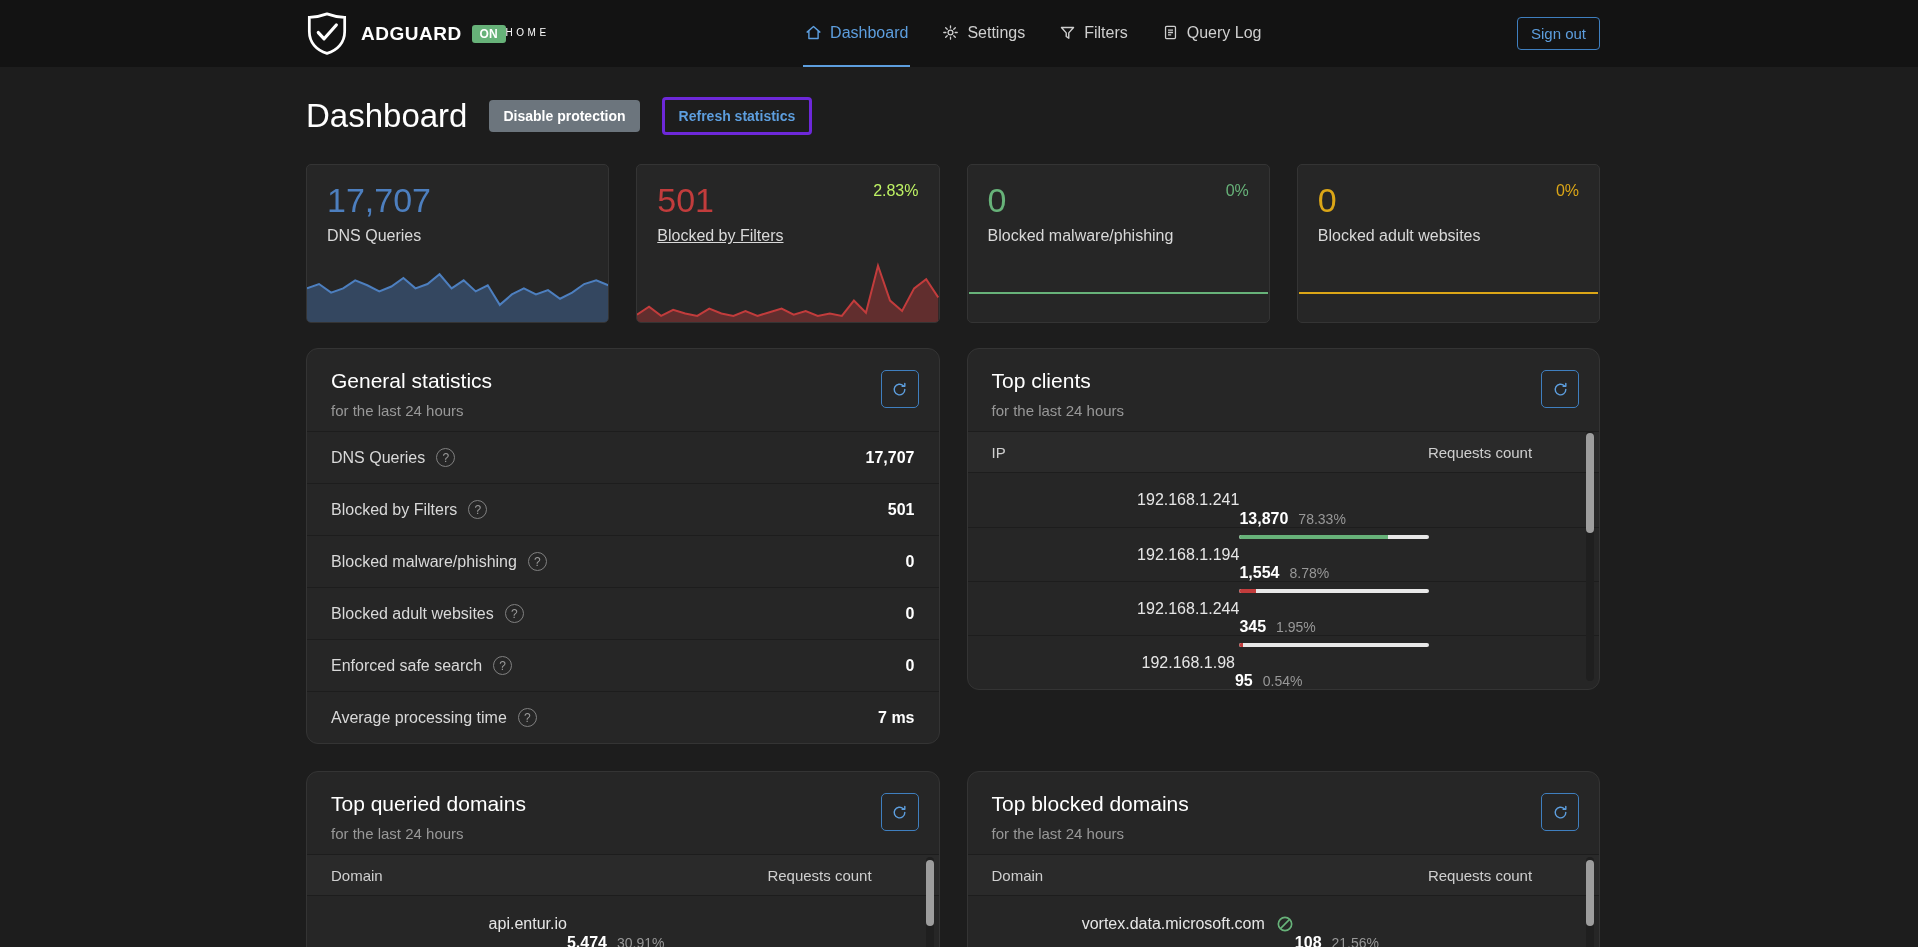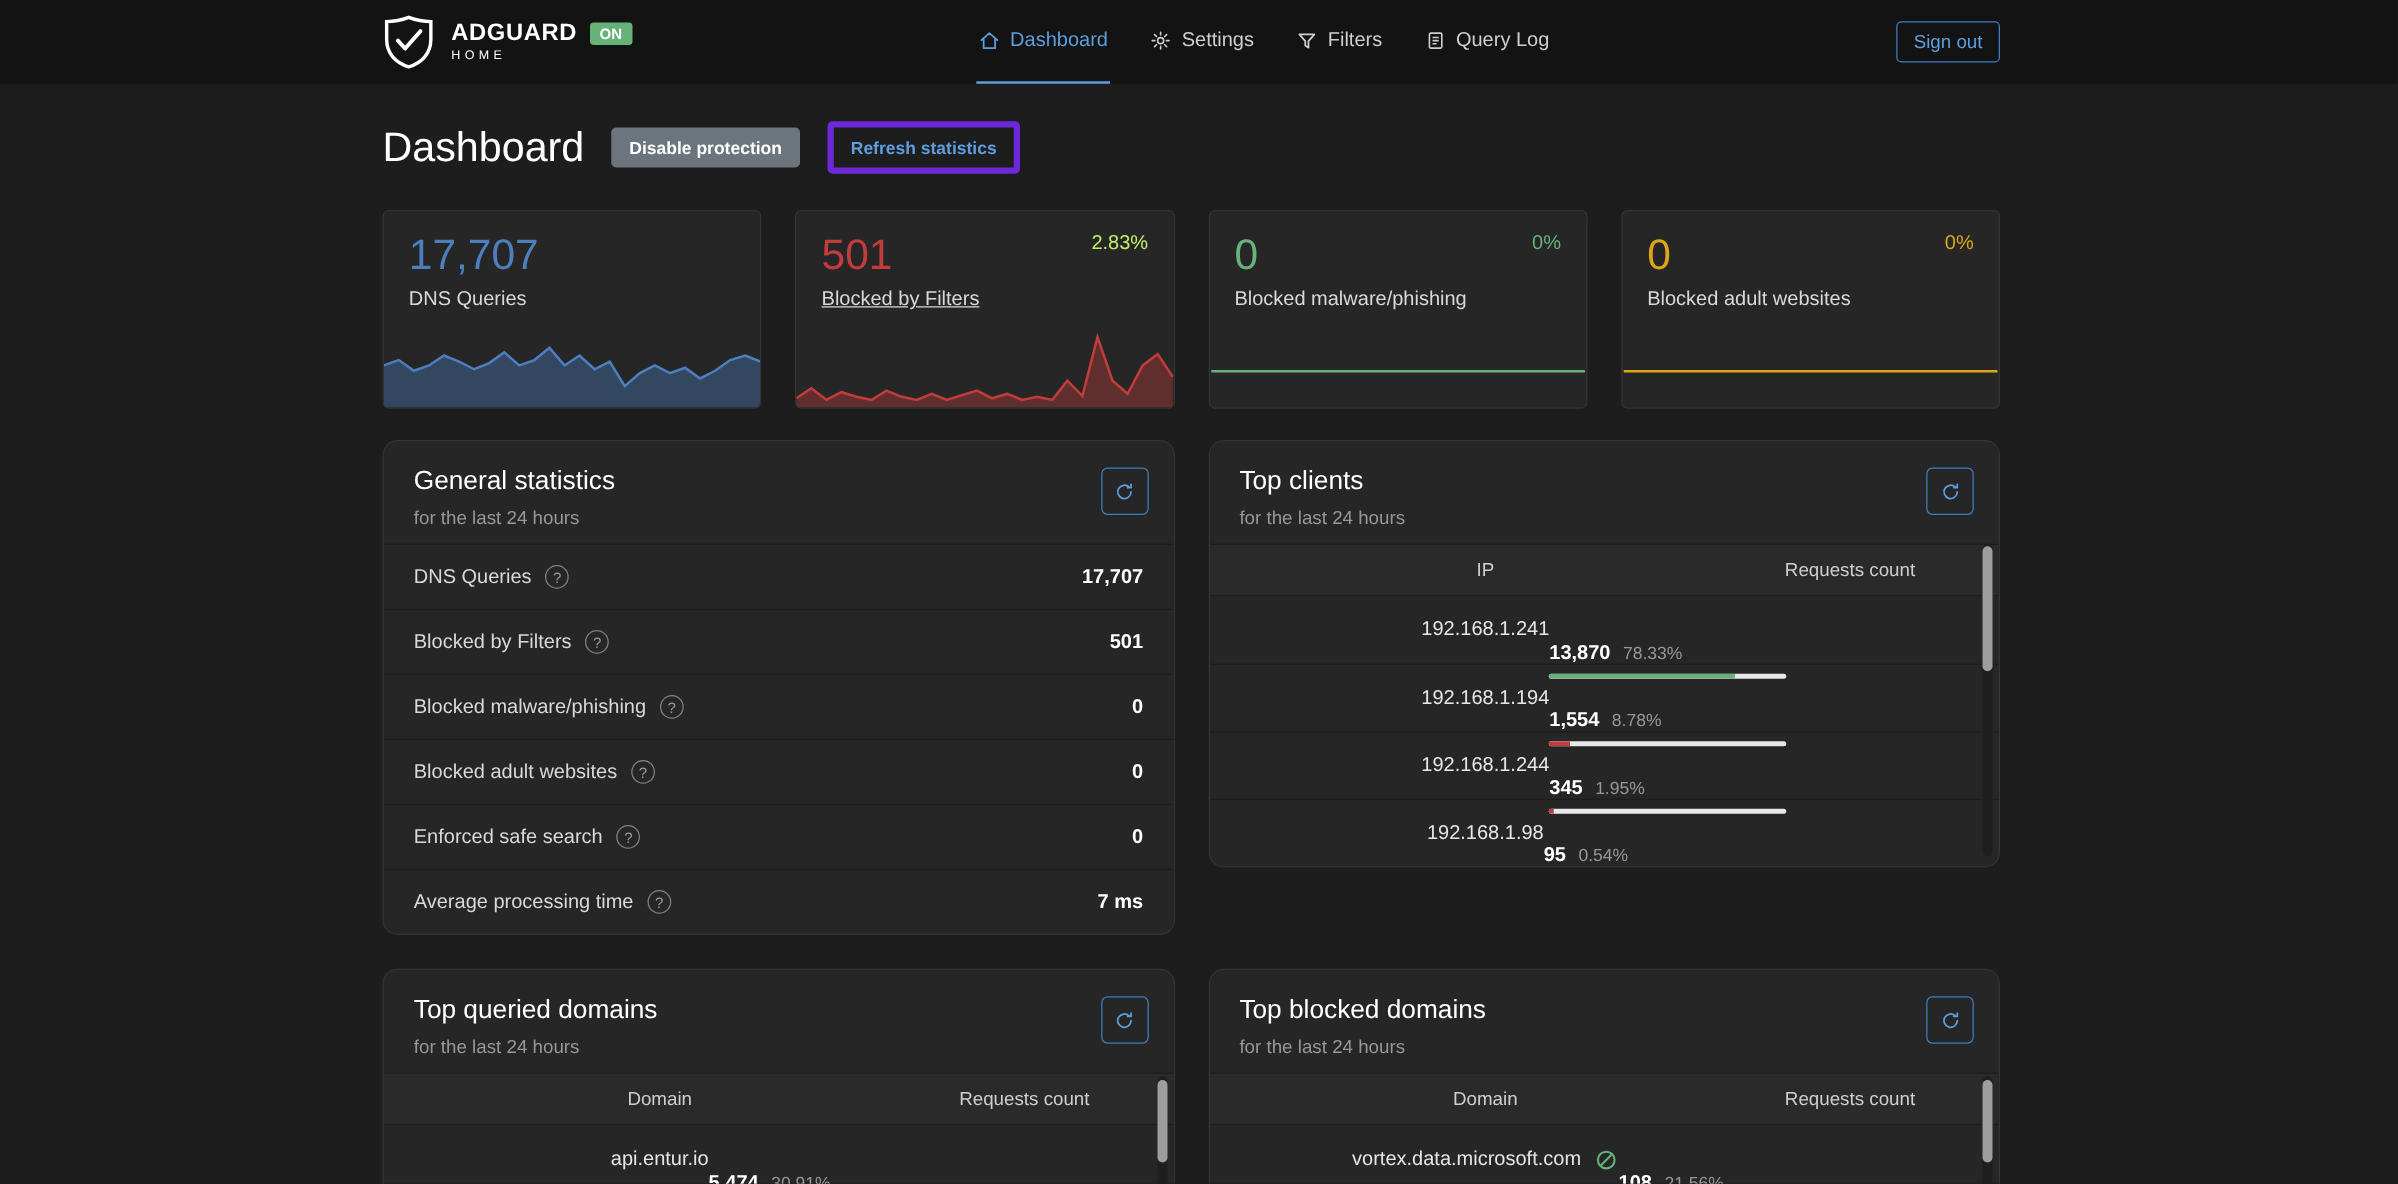--- a/index.html
+++ b/index.html
@@ -9,37 +9,37 @@
     background: #1d1d1d; color: #e3e3e3;
     font-family: "Liberation Sans", sans-serif;
   }
   .container { width: 1294px; margin-left: 306px; }
 
   
   .topbar { height: 67px; background: #131313; }
   .topbar-inner { display: flex; align-items: center; height: 67px; }
   .brand { display: flex; align-items: center; gap: 13px; cursor: pointer; }
   .brand svg { display: block; }
-  .brand-text { display: flex; flex-direction: column; line-height: 1; }
+  .brand-text { display: flex; flex-direction: row; line-height: 1; }
   .brand-row { display: flex; align-items: center; gap: 10px; }
   .brand-name { font-size: 19px; font-weight: 700; letter-spacing: .5px; color: #fff; }
   .brand-sub { font-size: 10px; letter-spacing: 3.5px; color: #fff; margin-top: 4px; }
   .on-badge { background: #67b279; color: #fff; font-size: 12px; font-weight: 700; padding: 3px 8px; border-radius: 3px; }
   .nav { flex: 1; display: flex; justify-content: center; gap: 30px; height: 67px; margin: 0 20px; }
   .nav-item { display: flex; align-items: center; gap: 8px; font-size: 16px; color: #cfcfcf; border-bottom: 2px solid transparent; padding: 0 2px; cursor: pointer; }
   .nav-item.active { color: #5d9ede; border-bottom-color: #5d9ede; }
   .nav-item svg { width: 17px; height: 17px; }
   .signout-btn { border: 1px solid #3f7fbf; color: #5d9ede; background: transparent; font-size: 15px; padding: 7px 13px; border-radius: 4px; font-family: inherit; cursor: pointer; }
 
   
   .main { padding-top: 30px; }
   .title-row { display: flex; align-items: center; gap: 22px; }
   .page-title { font-size: 33px; font-weight: 400; color: #fff; margin: 0; }
   .btn-gray { background: #6c757d; color: #fff; border: none; border-radius: 4px; font-size: 14px; font-weight: 700; padding: 8px 14px; font-family: inherit; cursor: pointer; }
-  .btn-outline-blue { background: transparent; color: #5d9ede; border: 5px solid #6d28d9; border-radius: 4px; font-size: 14px; font-weight: 700; padding: 8px 14px; font-family: inherit; cursor: pointer; }
+  .btn-outline-blue { background: transparent; color: #5d9ede; border: 3px solid #6d28d9; border-radius: 4px; font-size: 14px; font-weight: 700; padding: 8px 14px; font-family: inherit; cursor: pointer; }
 
   
   .stats-row { display: grid; grid-template-columns: repeat(4, 1fr); gap: 27px; margin-top: 29px; }
   .stat-card { position: relative; height: 159px; background: #262626; border: 1px solid #343434; border-radius: 5px; overflow: hidden; padding: 16px 20px; }
   .stat-value { font-size: 34px; font-weight: 500; line-height: 1.15; }
   .stat-label { font-size: 16px; color: #d9d9d9; margin-top: 7px; }
   .stat-label.linked { text-decoration: underline; cursor: pointer; }
   .stat-percent { position: absolute; top: 17px; right: 20px; font-size: 16px; }
   .spark { position: absolute; left: 0; right: 0; bottom: 0; height: 72px; }
   .spark svg { width: 100%; height: 100%; display: block; }
@@ -55,21 +55,21 @@
   .panel-sub { font-size: 15px; color: #989898; margin-top: 9px; }
   .refresh-btn { position: absolute; top: 21px; right: 20px; width: 38px; height: 38px; display: flex; align-items: center; justify-content: center; background: transparent; border: 1px solid #3f7fbf; color: #5d9ede; border-radius: 5px; cursor: pointer; }
   .refresh-btn svg { width: 17px; height: 17px; }
 
   .gs-row { height: 52px; display: flex; align-items: center; justify-content: space-between; padding: 0 24px; border-top: 1px solid #1d1d1d; }
   .gs-label { display: flex; align-items: center; gap: 11px; font-size: 16px; color: #d9d9d9; }
   .help-icon { width: 19px; height: 19px; border: 1px solid #808080; border-radius: 50%; color: #9a9a9a; font-size: 12px; display: flex; align-items: center; justify-content: center; }
   .gs-value { font-size: 16px; font-weight: 700; color: #fff; }
 
   .table-head { display: flex; align-items: center; height: 42px; border-top: 1px solid #1d1d1d; border-bottom: 1px solid #1d1d1d; background: #2a2a2a; font-size: 15px; color: #cfcfcf; padding: 0 24px; }
-  .th-left { flex: 1; text-align: center; }
+  .th-left { flex: 1; }
   .th-right { width: 190px; text-align: center; }
   .data-row { display: flex; align-items: center; justify-content: center; height: 54px; padding: 0 24px; border-top: 1px solid #1d1d1d; }
   .table-head + .data-row { border-top: none; }
   .panel.tall .data-row { height: 56px; }
   .row-label { font-size: 16px; color: #e6e6e6; display: flex; align-items: center; gap: 10px; cursor: pointer; }
   .row-label svg { width: 20px; height: 20px; }
   .count-cell { width: 190px; }
   .count-line { display: flex; align-items: baseline; gap: 10px; }
   .count-num { font-size: 16px; font-weight: 700; color: #fff; margin-top: 48px; }
   .count-pct { font-size: 14px; color: #989898; }

